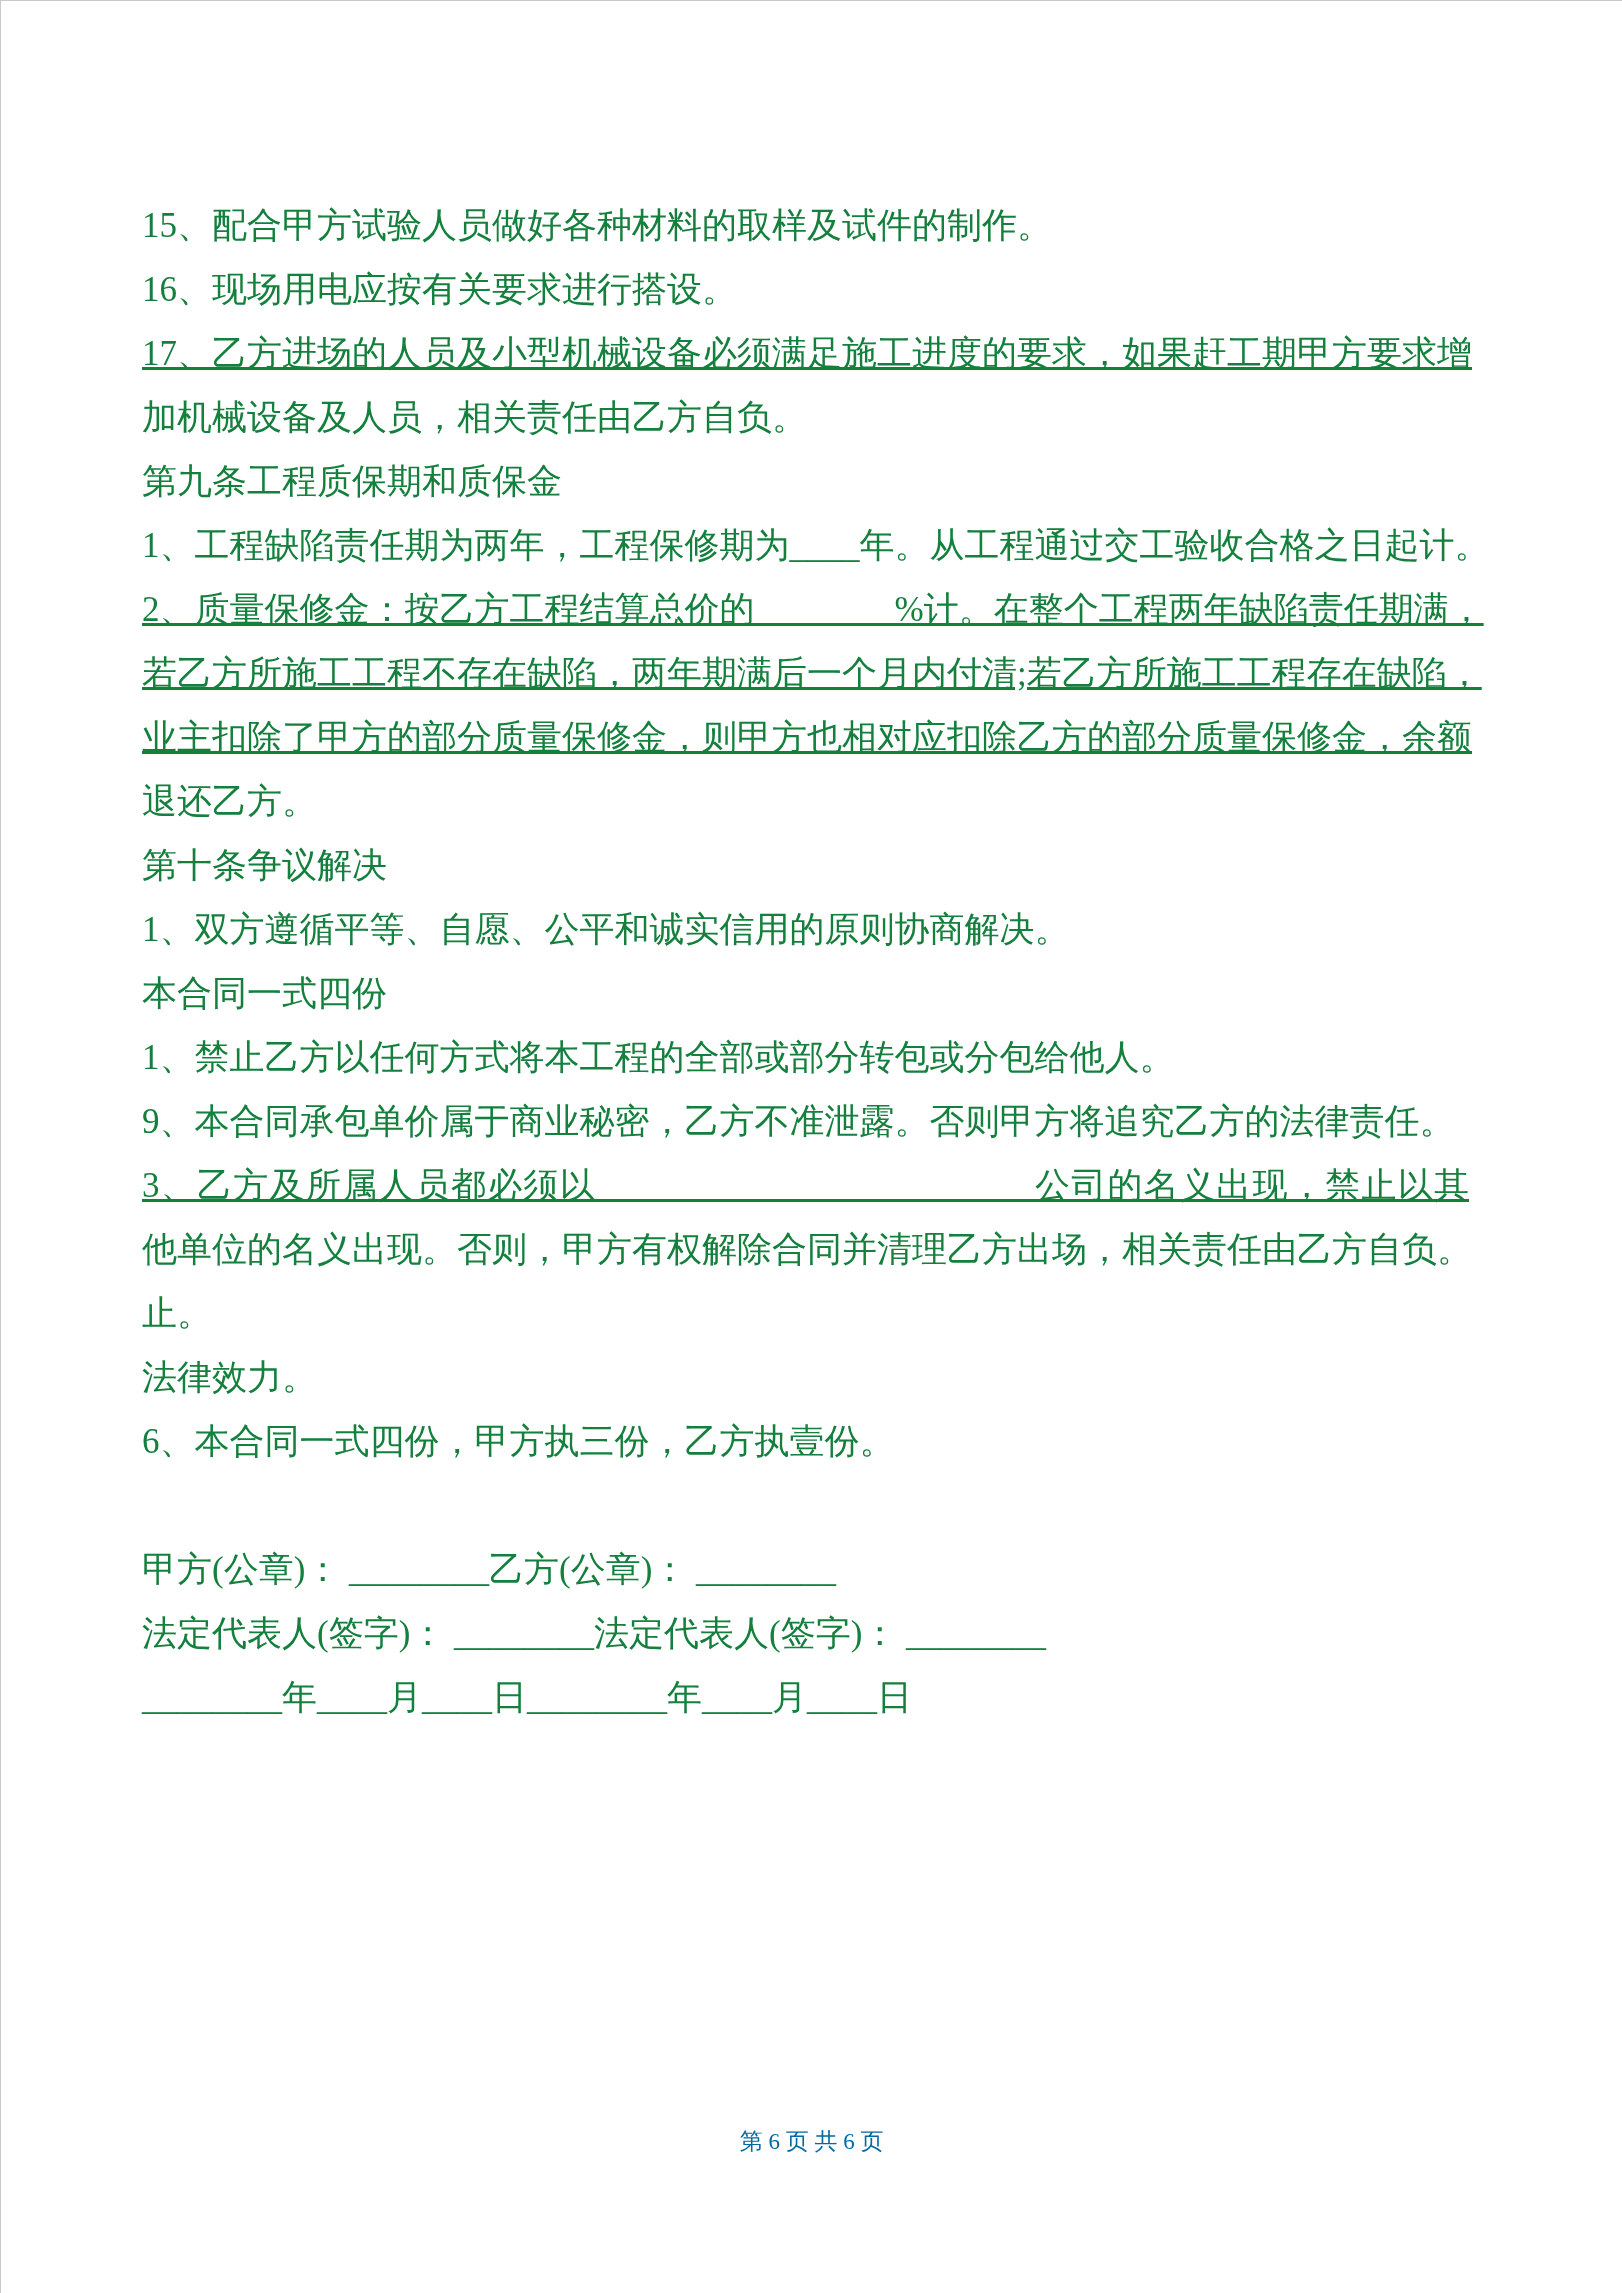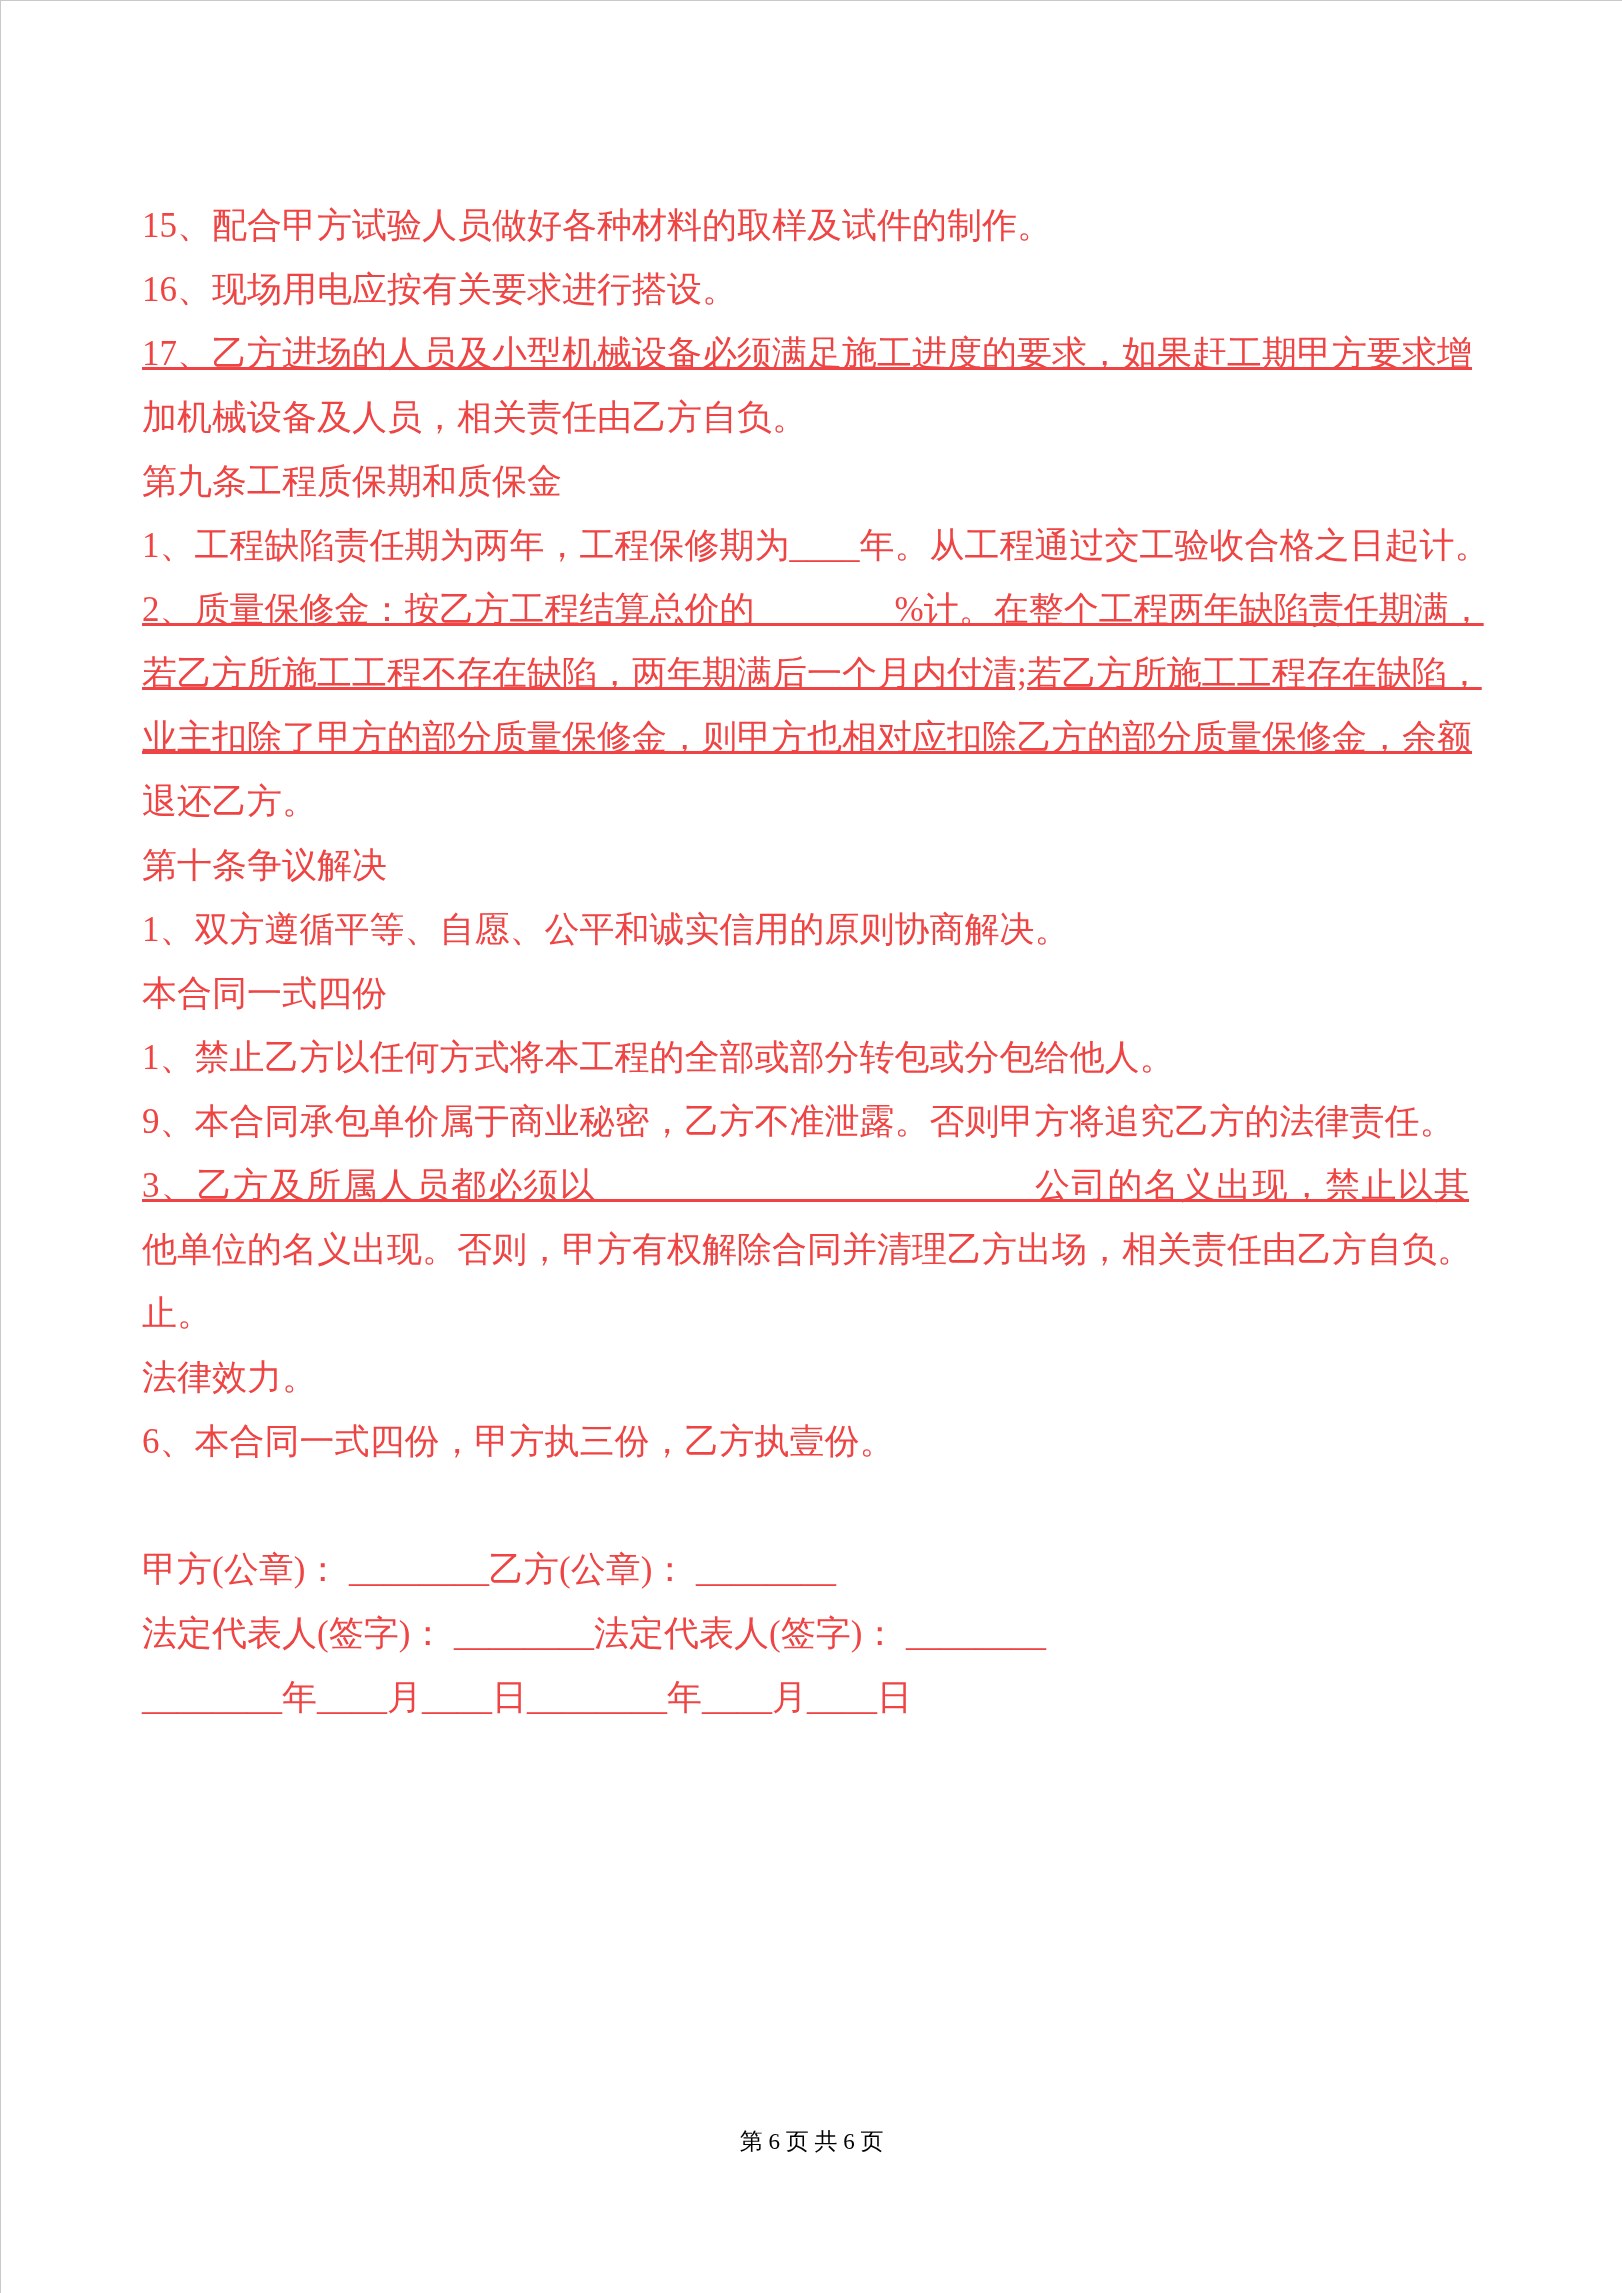--- a/index.html
+++ b/index.html
@@ -21,39 +21,39 @@
   .content {
     position: absolute;
     left: 141px;
     top: 193px;
     width: 1327px;
   }
   .line {
     height: 64px;
     line-height: 64px;
     font-size: 35px;
-    color: #ef4444;
+    color: #15803d;
     white-space: nowrap;
     text-align: left;
   }
   .line.fill {
     text-align: justify;
     text-align-last: justify;
     text-justify: inter-character;
     text-decoration: underline;
   }
   .footer {
     position: absolute;
     left: 0;
     top: 2118px;
     width: 100%;
     text-align: center;
     font-size: 23px;
     line-height: 45px;
-    color: #000000;
+    color: #0369a1;
   }
 </style>
 </head>
 <body>
 
 <div class="page">
   <div class="content">
       <div class="line">15、配合甲方试验人员做好各种材料的取样及试件的制作。</div>
       <div class="line">16、现场用电应按有关要求进行搭设。</div>
       <div class="line fill">17、乙方进场的人员及小型机械设备必须满足施工进度的要求，如果赶工期甲方要求增</div>

